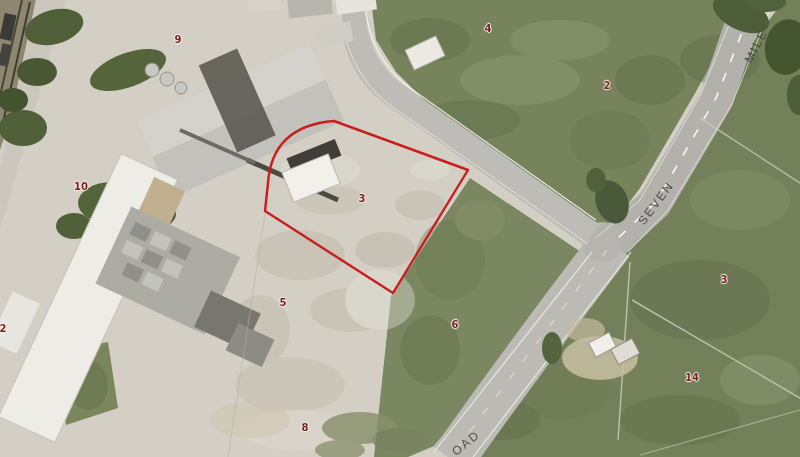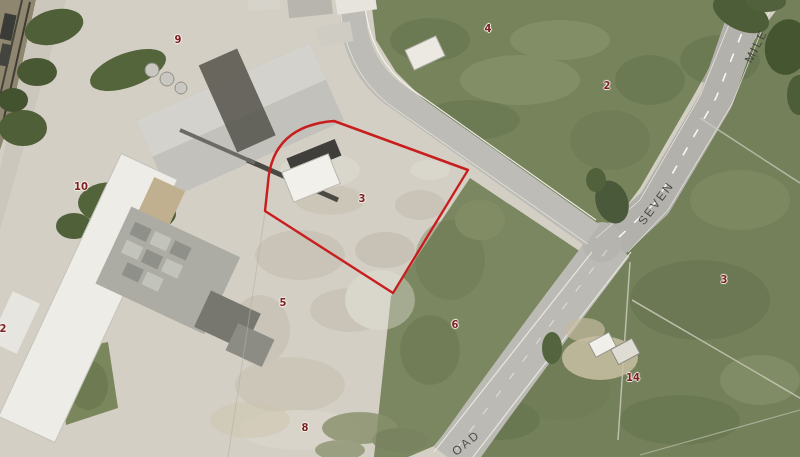--- a/index.html
+++ b/index.html
@@ -190,17 +190,17 @@
     <span class="rlabel" style="left:466px;top:443px;transform:translate(-50%,-50%) rotate(-40deg);">OAD</span>
 
     <span class="pnum" style="left:178px;top:39px;transform:translate(-50%,-50%);">9</span>
     <span class="pnum" style="left:488px;top:28px;transform:translate(-50%,-50%);">4</span>
     <span class="pnum" style="left:607px;top:85px;transform:translate(-50%,-50%);">2</span>
     <span class="pnum" style="left:81px;top:186px;transform:translate(-50%,-50%);">10</span>
     <span class="pnum" style="left:362px;top:198px;transform:translate(-50%,-50%);">3</span>
     <span class="pnum" style="left:283px;top:302px;transform:translate(-50%,-50%);">5</span>
     <span class="pnum" style="left:455px;top:324px;transform:translate(-50%,-50%);">6</span>
     <span class="pnum" style="left:724px;top:279px;transform:translate(-50%,-50%);">3</span>
-    <span class="pnum" style="left:633px;top:377px;transform:translate(-50%,-50%);">14</span>
+    <span class="pnum" style="left:692px;top:377px;transform:translate(-50%,-50%);">14</span>
     <span class="pnum" style="left:3px;top:328px;transform:translate(-50%,-50%);">2</span>
     <span class="pnum" style="left:305px;top:427px;transform:translate(-50%,-50%);">8</span>
   </div>
 </div>
 
 </body></html>

